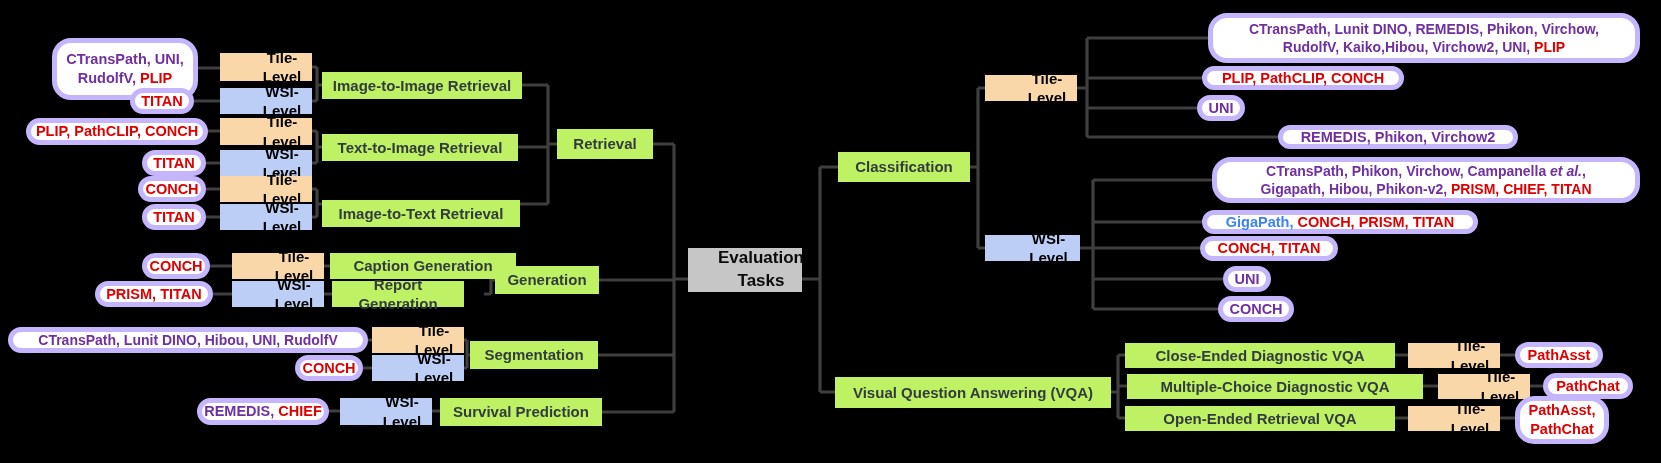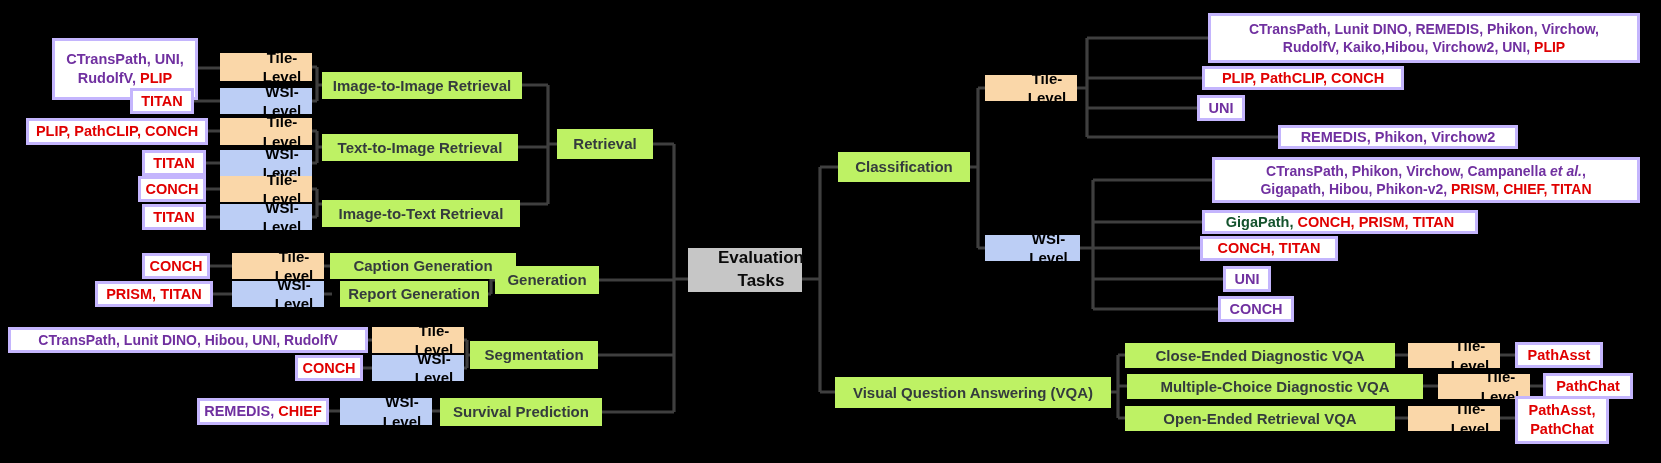--- a/index.html
+++ b/index.html
@@ -7,21 +7,21 @@
     position:relative;width:1661px;height:463px;background:#000;overflow:hidden;
     font-family:"Liberation Sans",sans-serif;font-weight:bold;
   }
   .stage svg{position:absolute;left:0;top:0;}
   .node{
     position:absolute;box-sizing:border-box;
     display:flex;align-items:center;justify-content:center;
     text-align:center;line-height:1.3;white-space:pre-line;padding-left:32px;
   }
   .model{
-    background:#ffffff;border:3px solid #c4b5fd;border-radius:0;
+    background:#ffffff;border:5px solid #c4b5fd;border-radius:19px;
     font-size:14.5px;padding:0 2px;
   }
   .dense{font-size:14px;}
   .level{color:#000;font-size:15px;}
   .level-tile{background:#fad7a9;}
   .level-wsi{background:#bccef5;}
   .task{background:#bef264;color:#343b3d;font-size:15px;padding:0 2px;}
   .root-box{background:#c6c6c6;color:#0b0b0b;font-size:17px;line-height:1.35;}
 </style>
 </head>
@@ -60,21 +60,21 @@
   <div class="node level level-wsi" style="left:220px;top:204px;width:92px;height:26px">WSI-Level</div>
   <div class="node task" style="left:322px;top:200px;width:198px;height:27px">Image-to-Text Retrieval</div>
 
   <div class="node task" style="left:557px;top:129px;width:96px;height:30px">Retrieval</div>
 
   <div class="node model" style="left:142px;top:253px;width:68px;height:26px"><span><span style="color: rgb(224, 0, 0);">CONCH</span></span></div>
   <div class="node level level-tile" style="left:232px;top:253px;width:92px;height:26px">Tile-Level</div>
   <div class="node task" style="left:330px;top:253px;width:186px;height:26px">Caption Generation</div>
   <div class="node model" style="left:95px;top:281px;width:118px;height:26px"><span><span style="color: rgb(224, 0, 0);">PRISM, TITAN</span></span></div>
   <div class="node level level-wsi" style="left:232px;top:281px;width:92px;height:26px">WSI-Level</div>
-  <div class="node task" style="left:340px;top:281px;width:148px;height:26px">Report Generation</div>
+  <div class="node task" style="left:332px;top:281px;width:132px;height:26px">Report Generation</div>
   <div class="node task" style="left:495px;top:266px;width:104px;height:28px">Generation</div>
 
   <div class="node model dense" style="left:8px;top:327px;width:360px;height:26px"><span><span style="color: rgb(112, 48, 160);">CTransPath, Lunit DINO, Hibou, UNI, RudolfV</span></span></div>
   <div class="node level level-tile" style="left:372px;top:327px;width:92px;height:26px">Tile-Level</div>
   <div class="node model" style="left:295px;top:355px;width:68px;height:26px"><span><span style="color: rgb(224, 0, 0);">CONCH</span></span></div>
   <div class="node level level-wsi" style="left:372px;top:355px;width:92px;height:26px">WSI-Level</div>
   <div class="node task" style="left:470px;top:341px;width:128px;height:28px">Segmentation</div>
 
   <div class="node model" style="left:197px;top:398px;width:132px;height:27px"><span><span style="color: rgb(112, 48, 160);">REMEDIS, </span><span style="color: rgb(224, 0, 0);">CHIEF</span></span></div>
   <div class="node level level-wsi" style="left:340px;top:398px;width:92px;height:27px">WSI-Level</div>
@@ -88,21 +88,21 @@
   <div class="node level level-wsi" style="left:985px;top:235px;width:95px;height:26px">WSI-Level</div>
 
   <div class="node model dense" style="left:1208px;top:13px;width:432px;height:50px"><span><span style="color: rgb(112, 48, 160);">CTransPath, Lunit DINO, REMEDIS, Phikon, Virchow,
 RudolfV, Kaiko,Hibou, Virchow2, UNI, </span><span style="color: rgb(224, 0, 0);">PLIP</span></span></div>
   <div class="node model" style="left:1202px;top:66px;width:202px;height:24px"><span><span style="color: rgb(224, 0, 0);">PLIP, PathCLIP, CONCH</span></span></div>
   <div class="node model" style="left:1197px;top:95px;width:48px;height:26px"><span><span style="color: rgb(112, 48, 160);">UNI</span></span></div>
   <div class="node model" style="left:1278px;top:125px;width:240px;height:24px"><span><span style="color: rgb(112, 48, 160);">REMEDIS, Phikon, Virchow2</span></span></div>
 
   <div class="node model dense" style="left:1212px;top:157px;width:428px;height:46px"><span><span style="color: rgb(112, 48, 160);">CTransPath, Phikon, Virchow, Campanella </span><span style="color: rgb(112, 48, 160); font-style: italic;">et al.</span><span style="color: rgb(112, 48, 160);">,
 Gigapath, Hibou, Phikon-v2, </span><span style="color: rgb(224, 0, 0);">PRISM, CHIEF, TITAN</span></span></div>
-  <div class="node model" style="left:1202px;top:210px;width:276px;height:24px"><span><span style="color: #14532d;">GigaPath, </span><span style="color: rgb(224, 0, 0);">CONCH, PRISM, TITAN</span></span></div>
+  <div class="node model" style="left:1202px;top:210px;width:276px;height:24px"><span><span style="color: #3b82f6;">GigaPath, </span><span style="color: rgb(224, 0, 0);">CONCH, PRISM, TITAN</span></span></div>
   <div class="node model" style="left:1200px;top:236px;width:138px;height:25px"><span><span style="color: rgb(224, 0, 0);">CONCH, TITAN</span></span></div>
   <div class="node model" style="left:1223px;top:266px;width:48px;height:26px"><span><span style="color: rgb(112, 48, 160);">UNI</span></span></div>
   <div class="node model" style="left:1218px;top:296px;width:76px;height:26px"><span><span style="color: rgb(112, 48, 160);">CONCH</span></span></div>
 
   <div class="node task" style="left:835px;top:377px;width:276px;height:31px">Visual Question Answering (VQA)</div>
 
   <div class="node task" style="left:1125px;top:343px;width:270px;height:25px">Close-Ended Diagnostic VQA</div>
   <div class="node level level-tile" style="left:1408px;top:343px;width:92px;height:25px">Tile-Level</div>
   <div class="node model" style="left:1515px;top:342px;width:88px;height:26px"><span><span style="color: rgb(224, 0, 0);">PathAsst</span></span></div>
 

